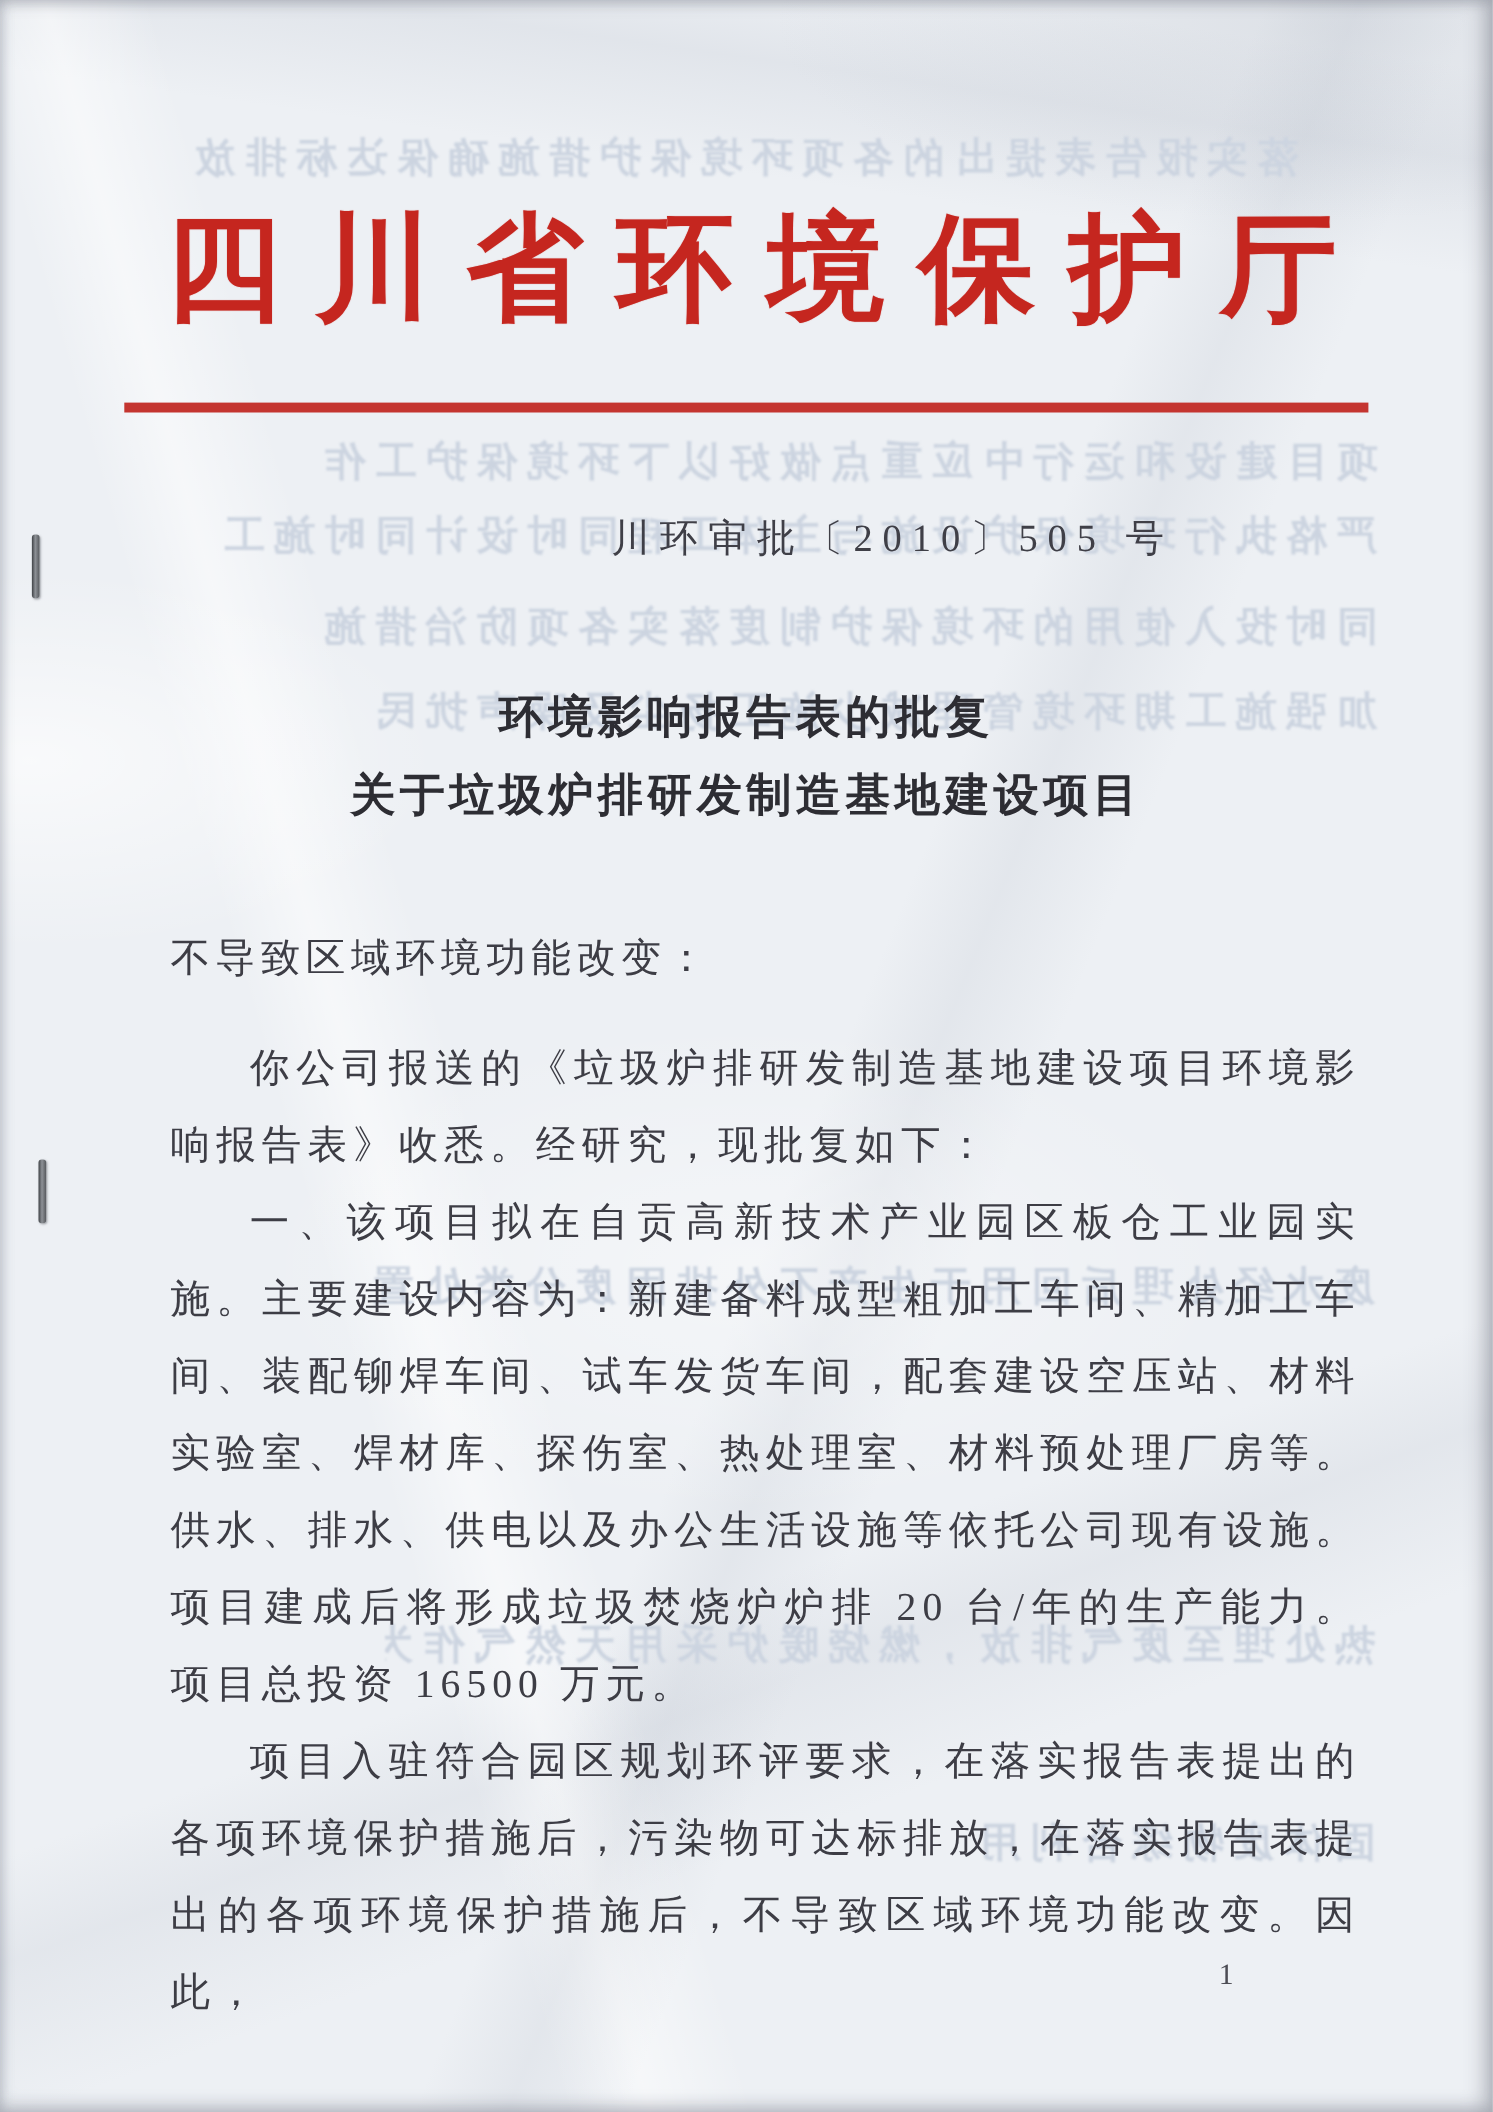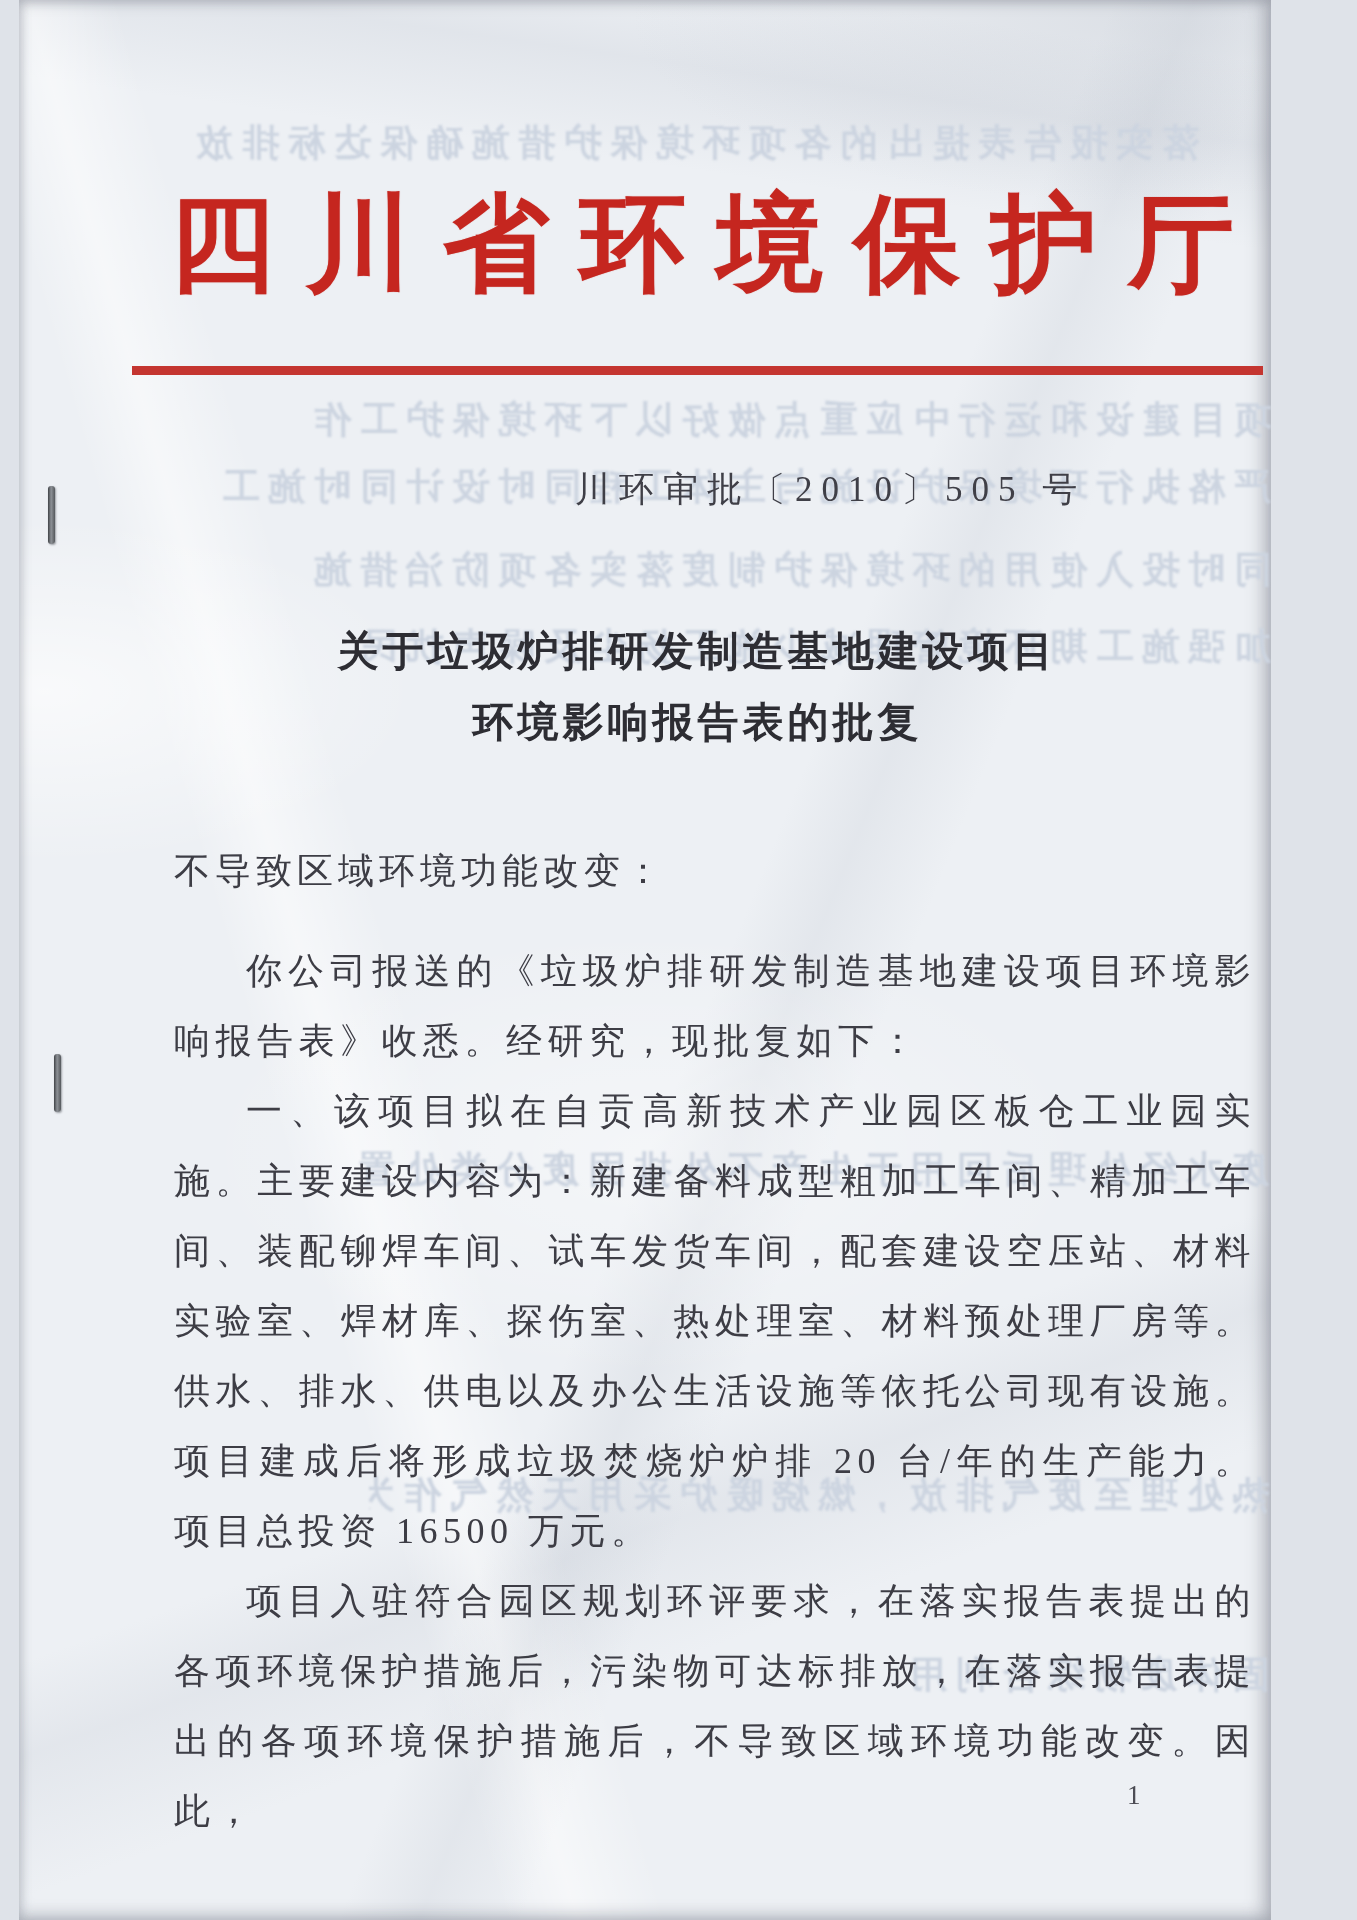--- a/index.html
+++ b/index.html
@@ -4,37 +4,36 @@
 <style>
   html,body{margin:0;padding:0;}
   body{
     width:1357px;height:1920px;
     font-family:"Liberation Serif", serif;
     background:#dfe3e9;
     overflow:hidden;
   }
   .page{
     position:relative;
-    width:1252px;height:1920px;
+    width:1357px;height:1920px;
     background-color:#edf0f4;
     background-image:
       radial-gradient(ellipse 700px 260px at 88% 1%, rgba(165,172,184,.22), transparent 70%),
       radial-gradient(ellipse 520px 240px at 2% 36%, rgba(255,255,255,.65), transparent 72%),
       radial-gradient(ellipse 600px 300px at 50% 60%, rgba(255,255,255,.4), transparent 75%),
       linear-gradient(112deg, transparent 54%, rgba(173,181,194,.16) 58%, transparent 63%),
       linear-gradient(74deg, transparent 27%, rgba(255,255,255,.5) 31%, transparent 36%),
       linear-gradient(160deg, transparent 70%, rgba(168,176,190,.15) 74%, transparent 80%),
       linear-gradient(8deg, transparent 88%, rgba(170,178,192,.18) 93%, transparent 97%);
     box-shadow:
       inset -10px 0 16px rgba(95,100,112,.30),
       inset 4px 0 10px rgba(130,136,148,.18),
       inset 0 -8px 14px rgba(120,126,138,.20),
       inset 0 5px 9px rgba(140,146,158,.16);
     overflow:hidden;
-    margin-left:19px;
   }
 
   
   .ghost{
     position:absolute;
     color:#ccd4e0;
     font-weight:700;
     font-size:37px;
     letter-spacing:9px;
     white-space:nowrap;
@@ -145,22 +144,22 @@
 
   <div class="staple s1"></div>
   <div class="staple s2"></div>
 
   <div class="letterhead">四川省环境保护厅</div>
   <div class="rule"></div>
 
   <div class="doc-number">川环审批〔2010〕505 号</div>
 
   <div class="subject">
+    <div>环境影响报告表的批复</div>
     <div>关于垃圾炉排研发制造基地建设项目</div>
-    <div>环境影响报告表的批复</div>
   </div>
 
   <div class="addressee">不导致区域环境功能改变：</div>
 
   <div class="body-text">
     <p>你公司报送的《垃圾炉排研发制造基地建设项目环境影响报告表》收悉。经研究，现批复如下：</p>
     <p>一、该项目拟在自贡高新技术产业园区板仓工业园实施。主要建设内容为：新建备料成型粗加工车间、精加工车间、装配铆焊车间、试车发货车间，配套建设空压站、材料实验室、焊材库、探伤室、热处理室、材料预处理厂房等。供水、排水、供电以及办公生活设施等依托公司现有设施。项目建成后将形成垃圾焚烧炉炉排 20 台/年的生产能力。项目总投资 16500 万元。</p>
     <p>项目入驻符合园区规划环评要求，在落实报告表提出的各项环境保护措施后，污染物可达标排放，在落实报告表提出的各项环境保护措施后，不导致区域环境功能改变。因此，</p>
   </div>
 

